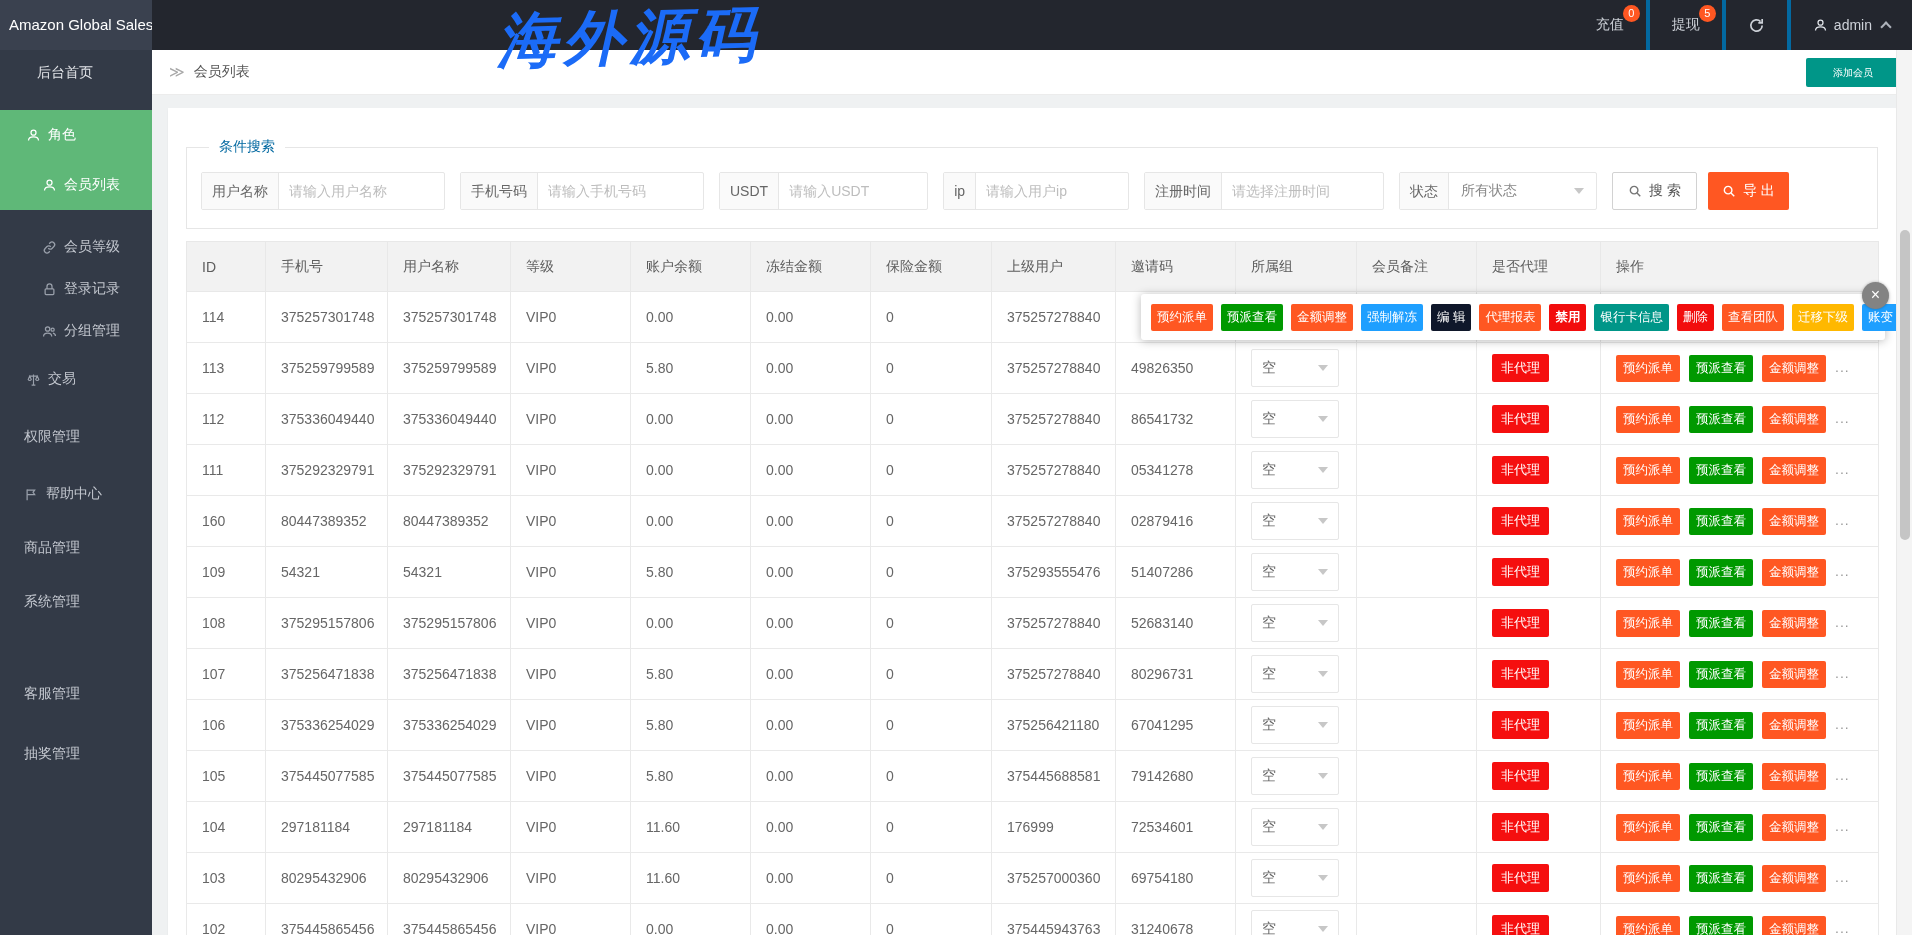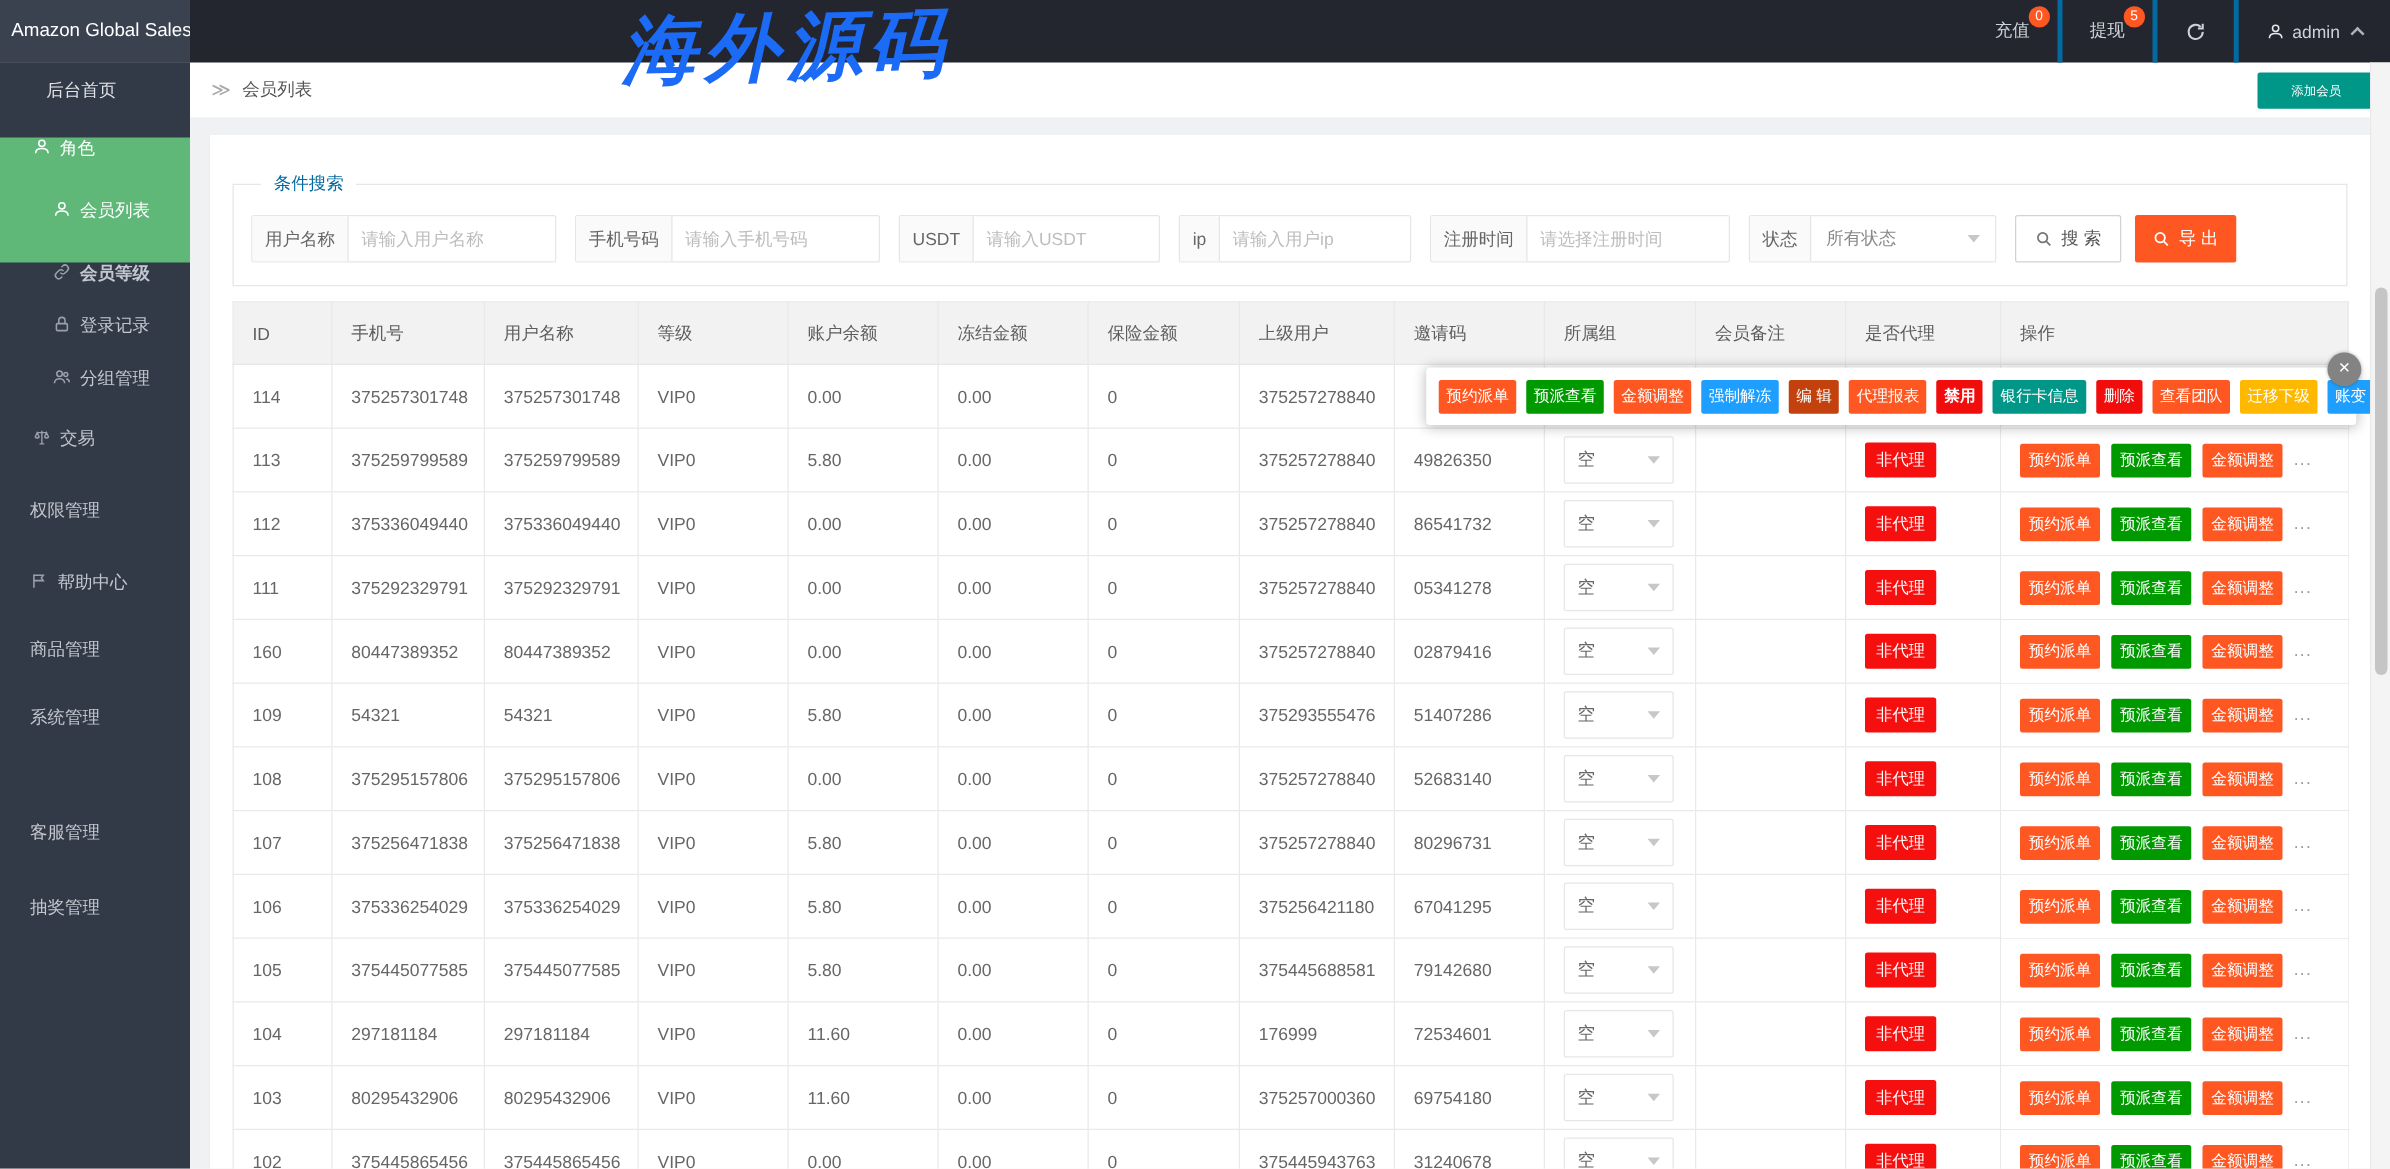--- a/index.html
+++ b/index.html
@@ -16,21 +16,21 @@
   .top-item:first-child { border-left:none; }
   .badge { position:absolute; top:5px; right:6px; min-width:17px; height:17px; border-radius:9px; background:#ff5722; color:#fff; font-size:11px; line-height:17px; text-align:center; padding:0 4px; }
   .chev-up { width:8px; height:8px; border-left:2px solid #aeb3bb; border-top:2px solid #aeb3bb; transform:rotate(45deg); margin-left:4px; margin-top:4px; }
   .ticon { display:inline-flex; align-items:center; }
   
   .watermark { position:absolute; left:497px; top:-2px; z-index:60; color:#1b6bf7; font-family:"DejaVu Serif",serif;
     font-size:60px; font-weight:bold; font-style:italic; letter-spacing:6px; transform:rotate(-1.5deg); pointer-events:none; }
   
   .sidebar { position:absolute; left:0; top:50px; width:152px; height:885px; background:#333a47; z-index:20; }
   .side-home { height:45px; line-height:45px; color:#e2e4e8; font-size:14px; padding-left:37px; cursor:pointer; }
-  .side-item { height:42px; display:flex; align-items:flex-start; color:#c3c7cf; font-size:14px; cursor:pointer; }
+  .side-item { height:42px; display:flex; align-items:center; color:#c3c7cf; font-size:14px; cursor:pointer; }
   .side-item.active { background:#5fb878; color:#fff; height:50px; }
   .side-item .sicon { display:inline-flex; margin-right:7px; color:#9aa0ab; }
   .side-item.active .sicon { color:#fff; }
   .lvl1 { padding-left:26px; }
   .lvl2 { padding-left:42px; }
   .lvl0 { padding-left:24px; }
   
   .main { position:absolute; left:152px; top:50px; width:1760px; height:885px; }
   .crumbbar { position:relative; height:45px; background:#fff; border-bottom:1px solid #ececec; display:flex; align-items:center; padding-left:17px; }
   .crumb-caret { color:#a8a8a8; font-size:15px; margin-right:9px; }
@@ -121,21 +121,21 @@
       </div>
       <div class="side-item lvl2 active" style="margin-top: 0px;">
         <span class="sicon">
           <svg width="15" height="15" viewBox="0 0 24 24" fill="none" stroke="currentColor" stroke-width="2">
             <circle cx="12" cy="7.5" r="4"></circle>
             <path d="M4 20c0-4 3.5-6 8-6s8 2 8 6"></path>
           </svg>
         </span>
         <span>会员列表</span>
       </div>
-      <div class="side-item lvl2" style="margin-top: 0px; font-weight: bold;">
+      <div class="side-item lvl2" style="margin-top: 16px;">
         <span class="sicon">
           <svg width="15" height="15" viewBox="0 0 24 24" fill="none" stroke="currentColor" stroke-width="2">
             <path d="M10 13a4 4 0 0 0 6 .5l3-3a4 4 0 0 0-6-6L11.5 6"></path>
             <path d="M14 11a4 4 0 0 0-6-.5l-3 3a4 4 0 0 0 6 6l1.5-1.5"></path>
           </svg>
         </span>
         <span>会员等级</span>
       </div>
       <div class="side-item lvl2" style="margin-top: 0px;">
         <span class="sicon">
@@ -296,21 +296,21 @@
               <td></td>
               <td></td>
               <td></td>
               <td></td>
               <td class="op-cell">
                 <div class="popup">
                   <span class="pop-btn" style="background: rgb(255, 87, 34);">预约派单</span>
                   <span class="pop-btn" style="background: rgb(0, 153, 0);">预派查看</span>
                   <span class="pop-btn" style="background: rgb(255, 87, 34);">金额调整</span>
                   <span class="pop-btn" style="background: rgb(30, 159, 255);">强制解冻</span>
-                  <span class="pop-btn" style="background: #c2410c;">编 辑</span>
+                  <span class="pop-btn" style="background: #0f172a;">编 辑</span>
                   <span class="pop-btn" style="background: rgb(255, 87, 34);">代理报表</span>
                   <span class="pop-btn" style="background: rgb(242, 13, 13); font-weight: bold;">禁用</span>
                   <span class="pop-btn" style="background: rgb(0, 150, 136);">银行卡信息</span>
                   <span class="pop-btn" style="background: rgb(242, 13, 13);">删除</span>
                   <span class="pop-btn" style="background: rgb(255, 87, 34);">查看团队</span>
                   <span class="pop-btn" style="background: rgb(255, 184, 0);">迁移下级</span>
                   <span class="pop-btn" style="background: rgb(30, 159, 255);">账变</span>
                   <div class="pop-close">×</div>
                 </div>
               </td>

